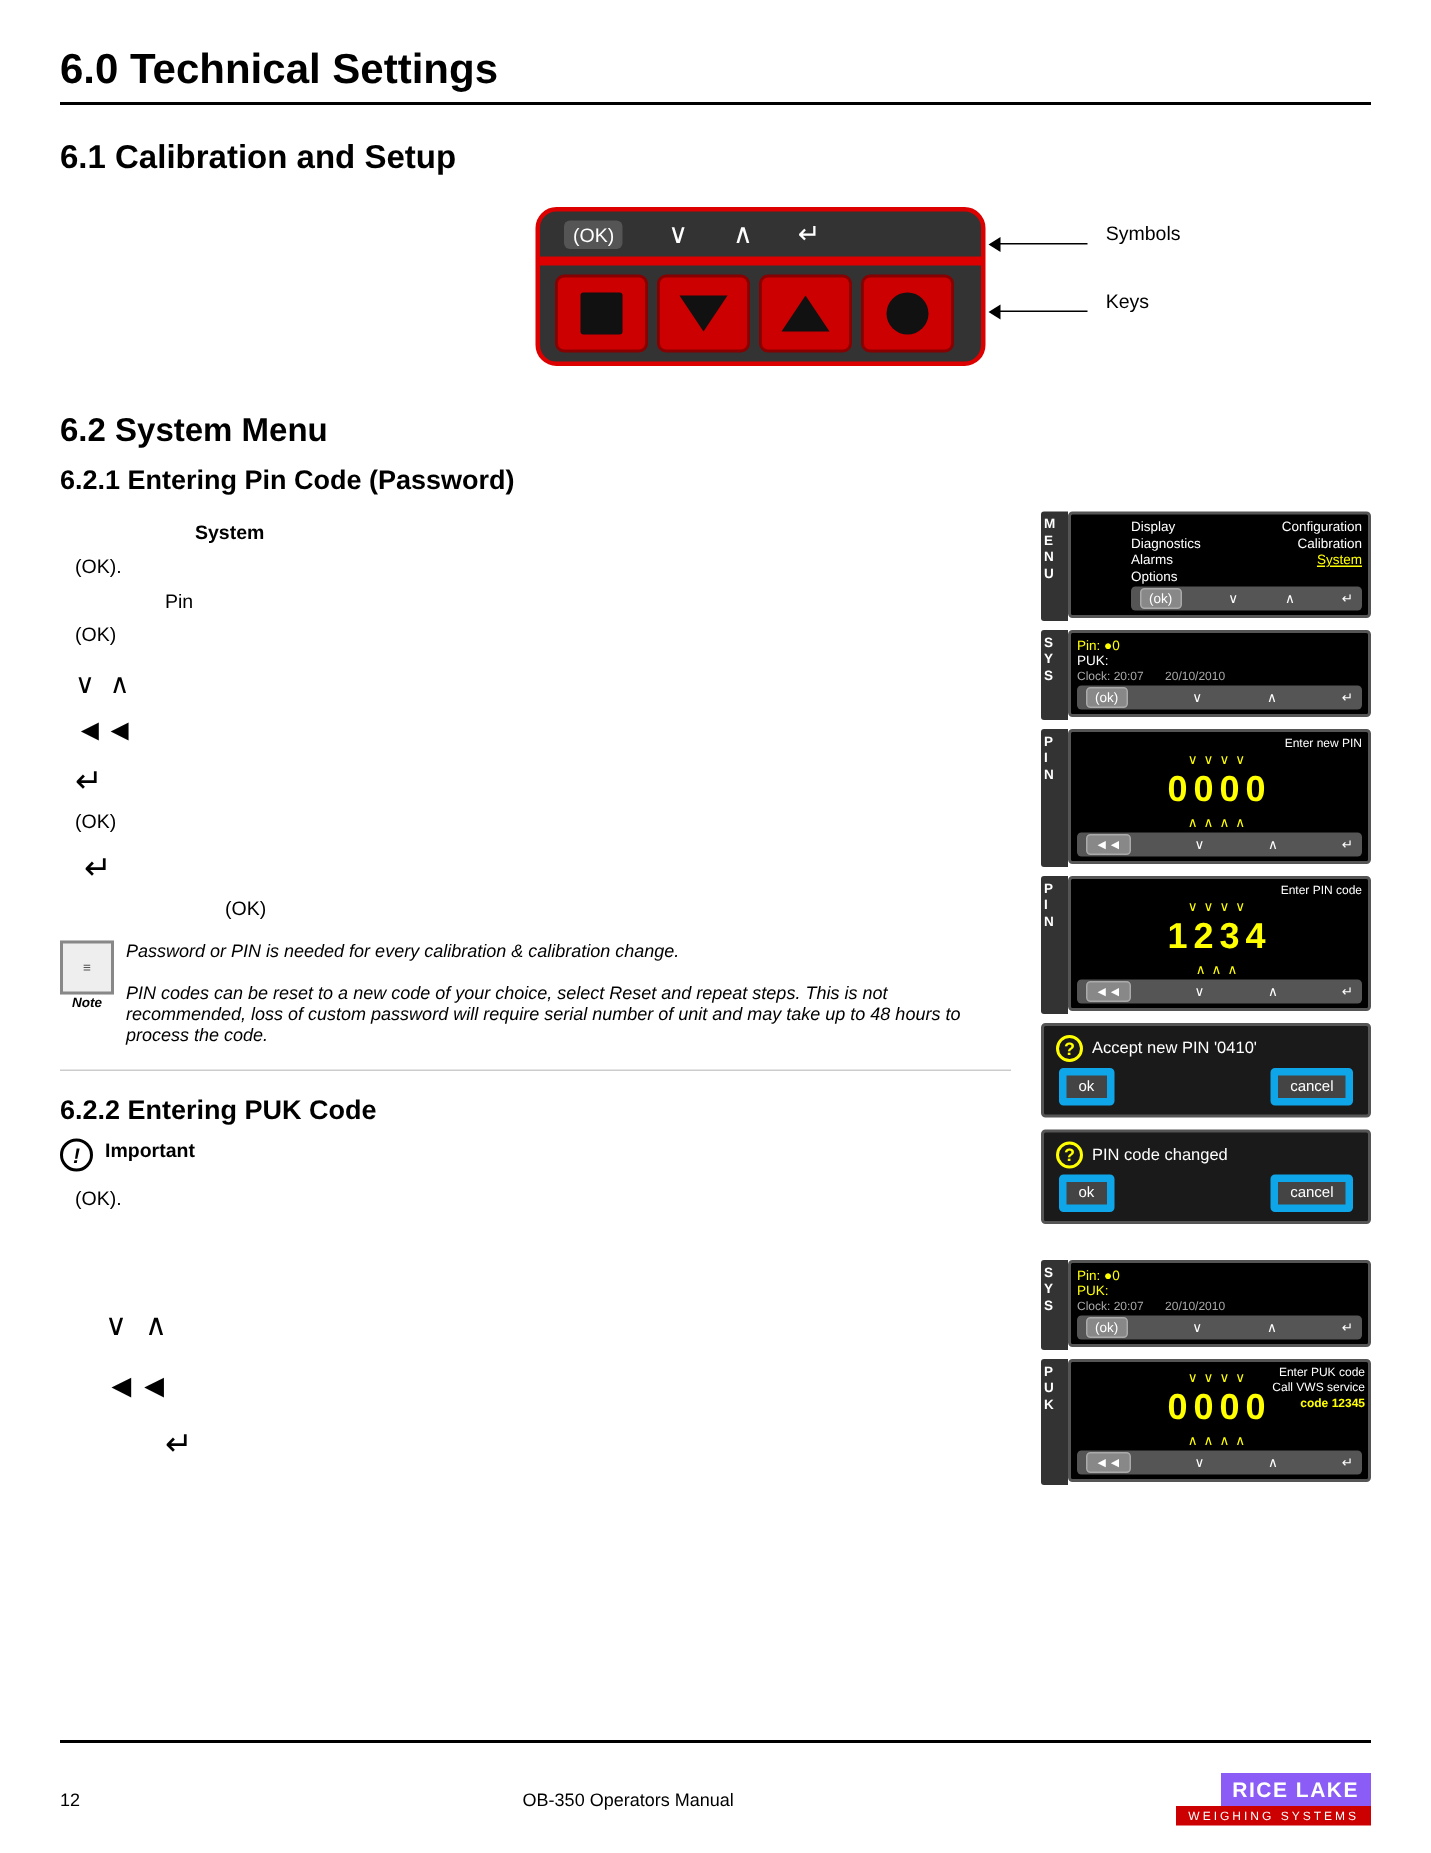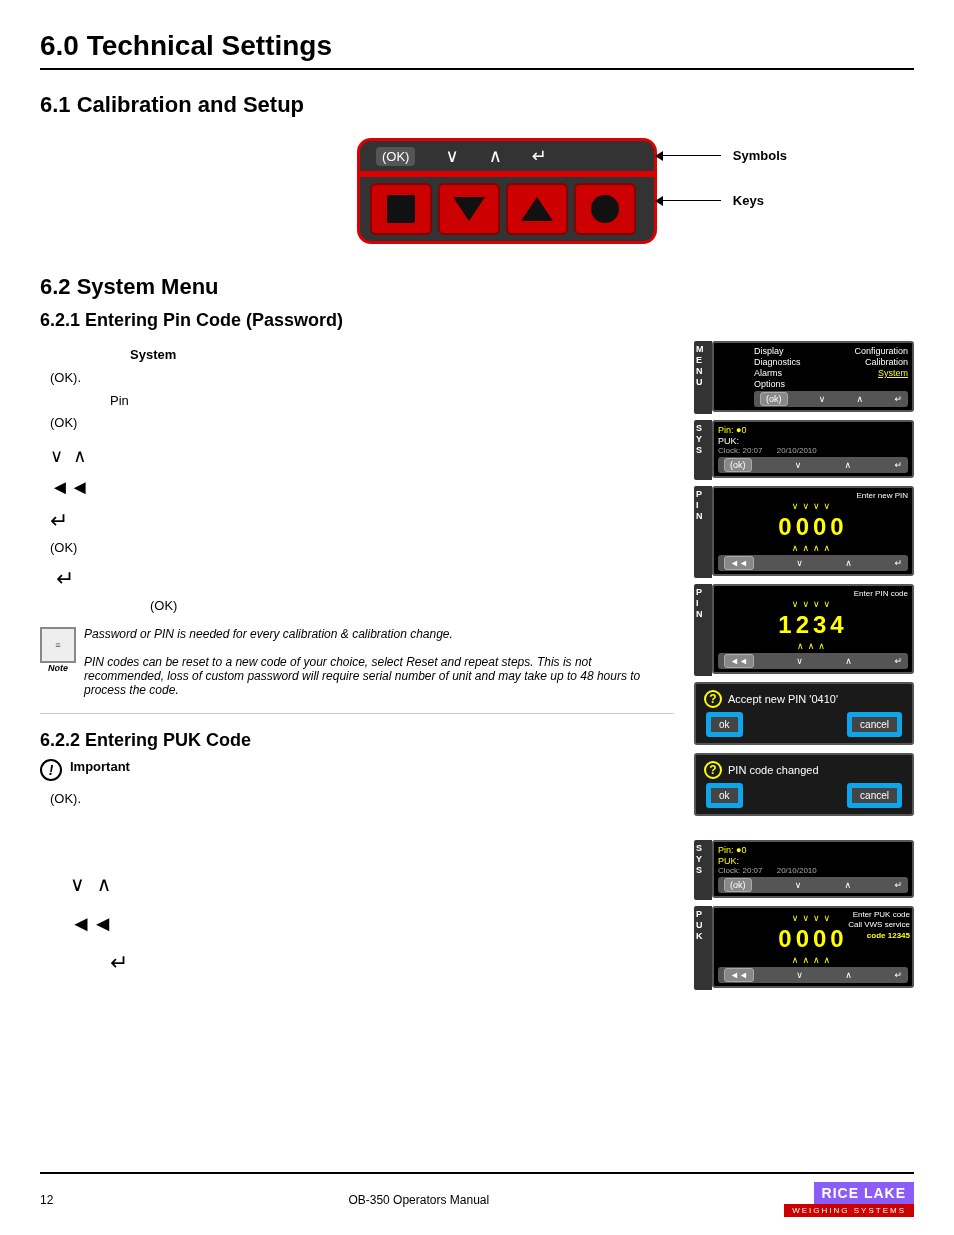--- a/index.html
+++ b/index.html
@@ -130,24 +130,23 @@
       border-radius: 50%;
     }
 
     .diagram-wrap {
       position: relative;
       display: inline-block;
     }
 
     .diagram-label-line {
       display: flex;
-      align-items: center;
+      align-items: flex-end;
       gap: 12px;
       font-size: 13px;
-      font-weight: bold;
     }
 
     .arrow-line {
       width: 60px;
       height: 1px;
       background: #000;
       position: relative;
     }
     .arrow-line::after {
       content: '';
@@ -346,21 +345,21 @@
       border-top: 1px solid #ccc;
       margin: 16px 0;
     }
 
     .footer-bar {
       display: flex;
       justify-content: space-between;
       align-items: center;
       border-top: 2px solid #000;
       margin-top: 36px;
-      padding-top: 8px;
+      padding-top: 20px;
       font-size: 12px;
       position: absolute;
       bottom: 18px;
       left: 40px;
       right: 40px;
     }
 
     .rice-lake-logo {
       display: flex;
       flex-direction: column;

